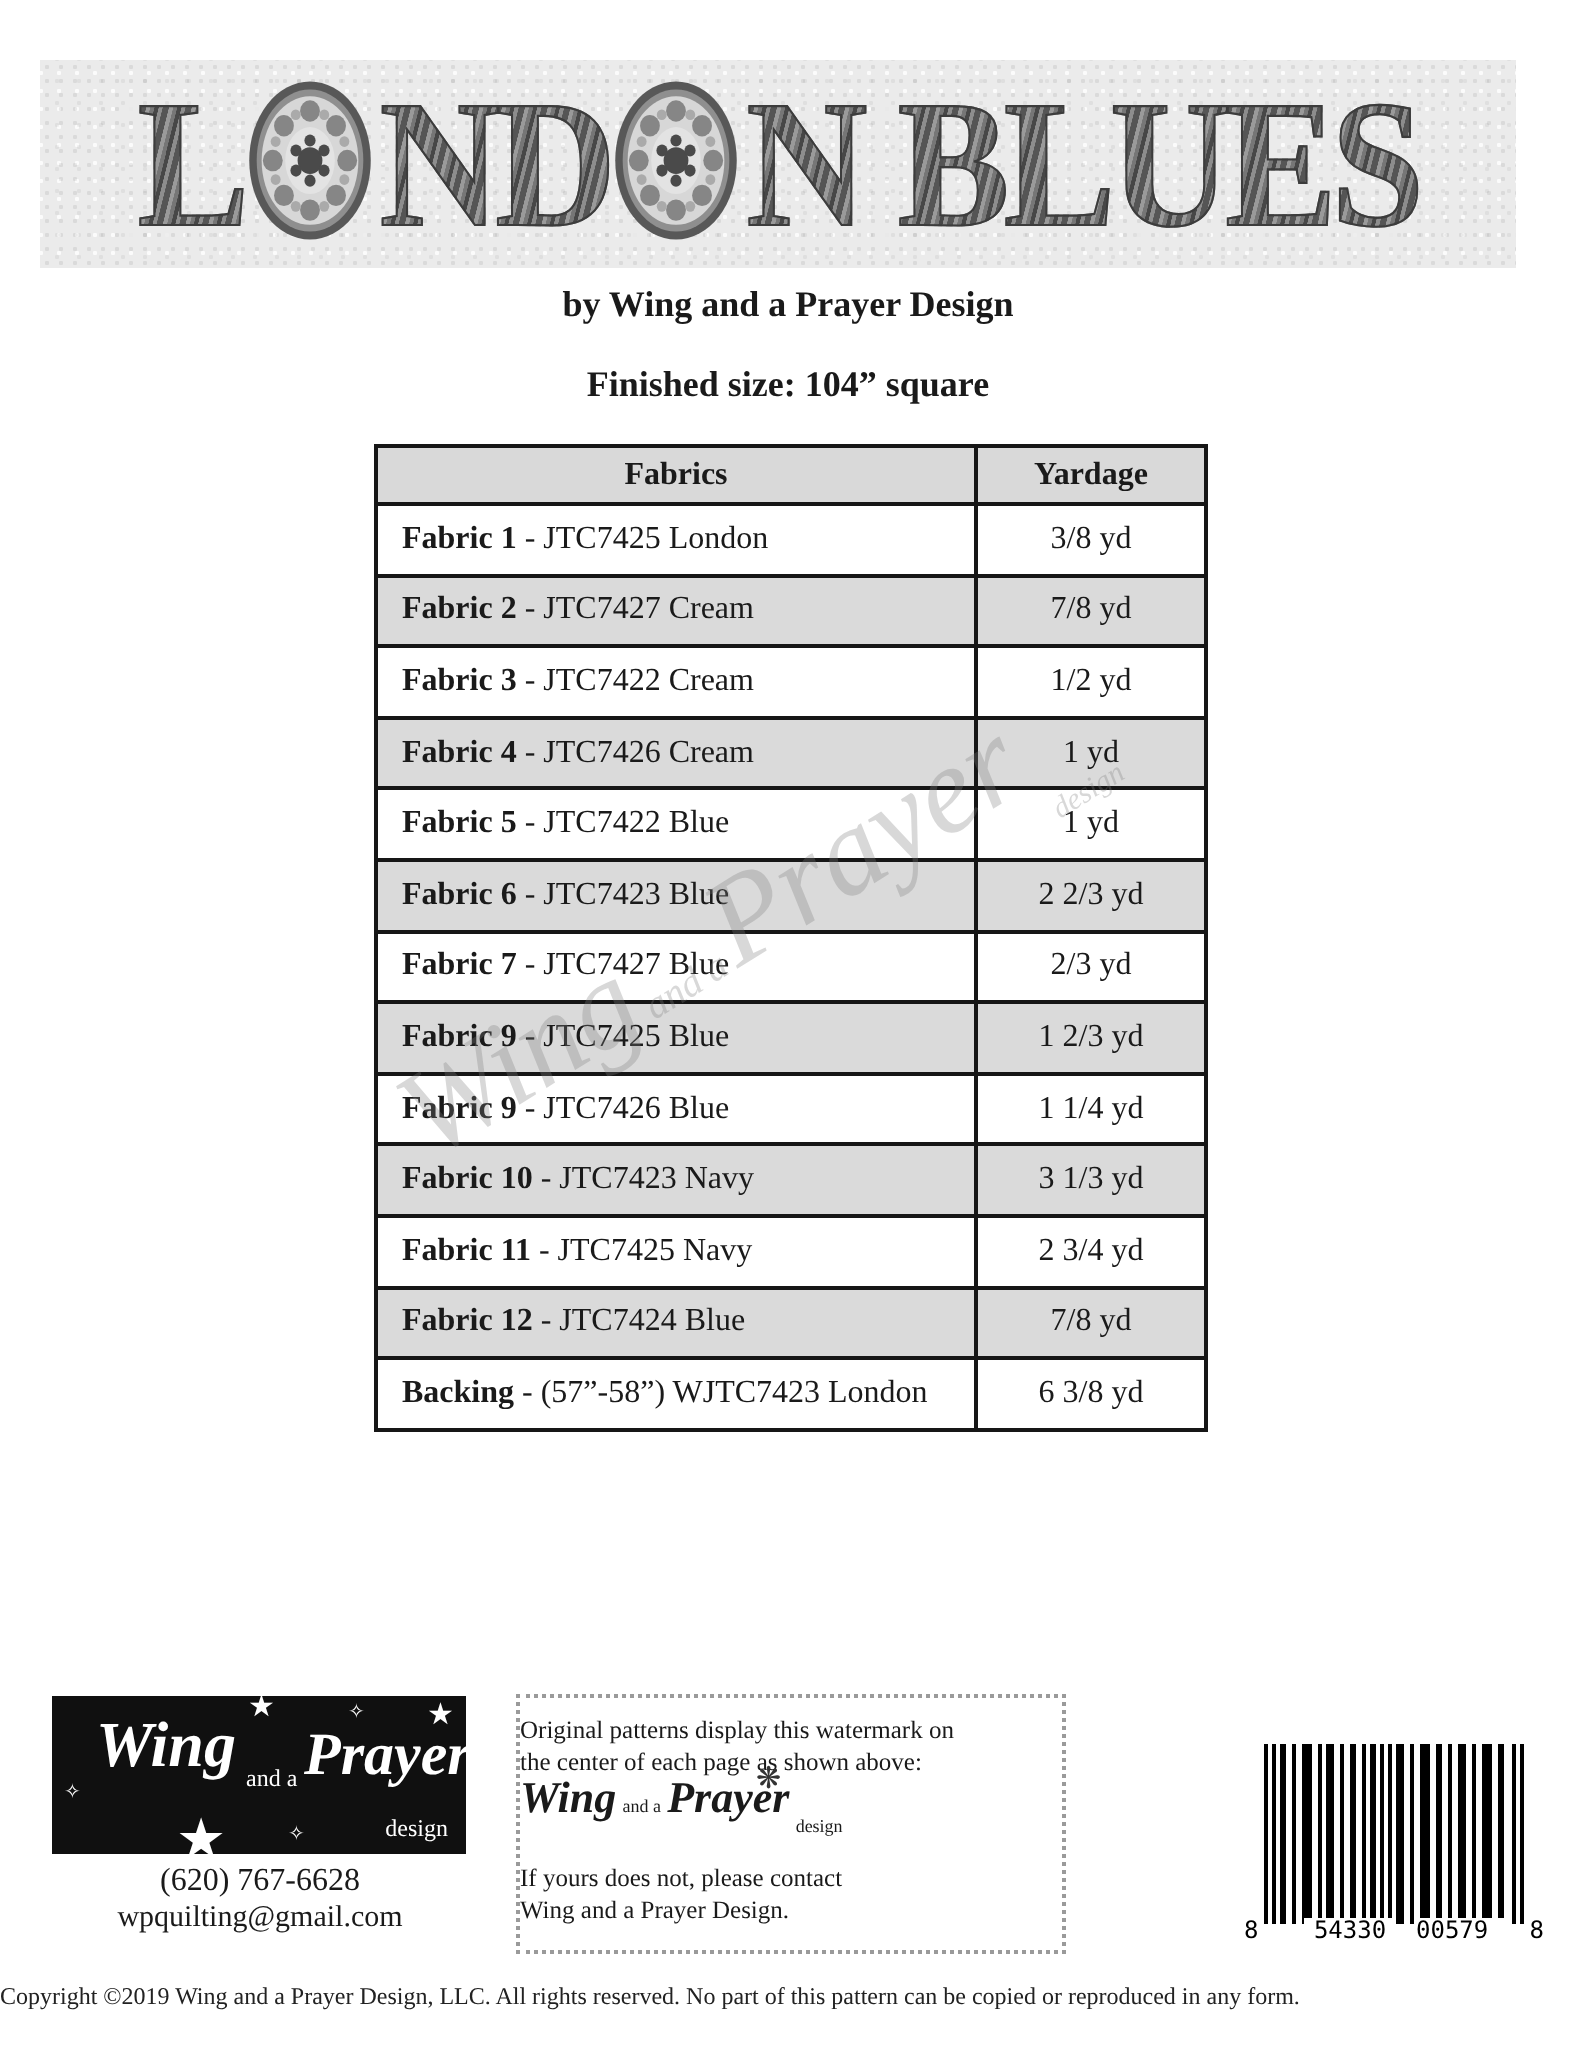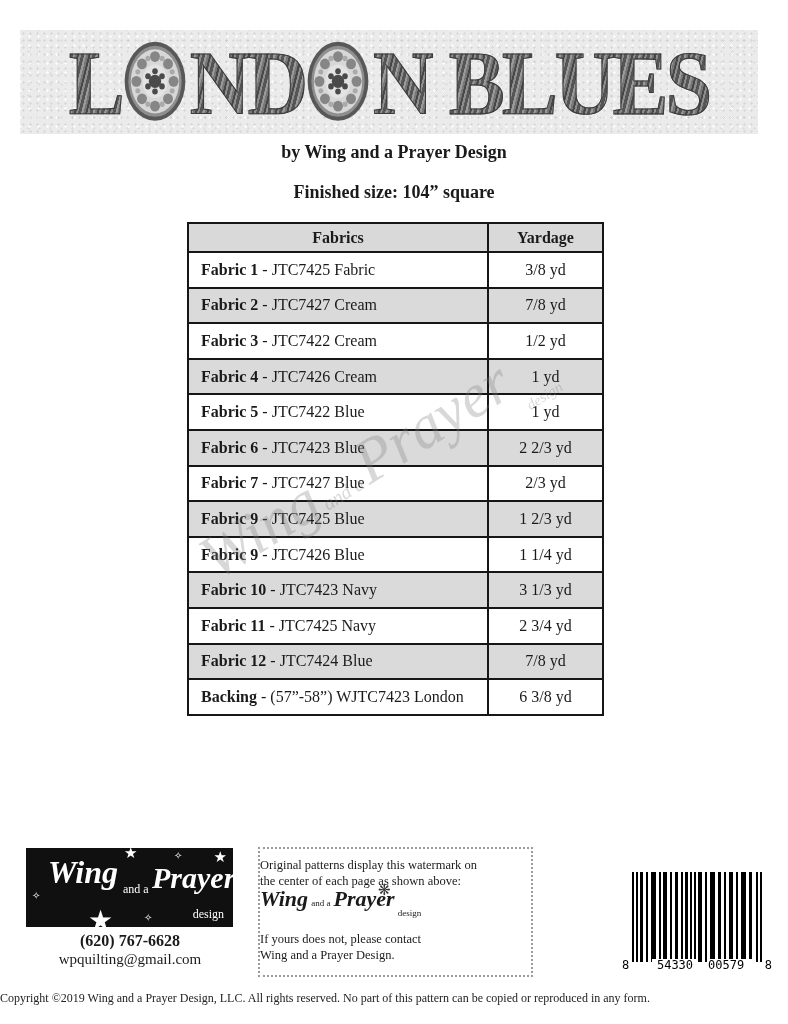--- a/index.html
+++ b/index.html
@@ -80,21 +80,21 @@
   .logo-box .ld { position:absolute; right:9px;  bottom:5px; font-size:12px; }
   .logo-box .star-a { position:absolute; left:98px; top:-4px; font-size:15px; }
   .logo-box .star-b { position:absolute; left:62px; bottom:-10px; font-size:28px; }
   .logo-box .star-c { position:absolute; right:6px; top:0px; font-size:15px; }
   .logo-box .sp1 { position:absolute; left:6px;  top:42px; font-size:10px; }
   .logo-box .sp2 { position:absolute; left:148px; top:2px; font-size:10px; }
   .logo-box .sp3 { position:absolute; left:118px; bottom:4px; font-size:10px; }
 
   .contact { position:absolute; left:0px; top:931px; width:260px; text-align:center; }
   .contact .site  { font-size:16px; font-weight:bold; line-height:19px; }
-  .contact .phone { font-size:16px; font-weight:bold; line-height:19px;text-align:center; }
+  .contact .phone { font-size:16px; font-weight:normal; line-height:19px;text-align:center; }
   .contact .email { font-size:15px; line-height:19px; }
 
   .notice {
     position:absolute; left:258px; top:847px; width:275px; height:130px;
     border:2px dotted #9a9a9a; background:#fff; text-align:left;
     font-size:12.5px; line-height:16px; padding-top:8px;
   }
   .mini-logo { position:relative; height:40px; margin-top:2px; white-space:nowrap; }
   .mini-logo .mw { font-size:22px; font-style:italic; font-weight:bold; }
   .mini-logo .ma { font-size:9px; }
@@ -176,21 +176,21 @@
         <col class="c1">
         <col class="c2">
       </colgroup>
     <tbody>
         <tr>
       <th>Fabrics</th>
       <th>Yardage</th>
     </tr>
     <tr>
       <td class="fabcell"><span class="fname">Fabric 1</span>
-        <span>- JTC7425 Fabric</span></td>
+        <span>- JTC7425 London</span></td>
       <td class="yardcell">3/8 yd</td>
     </tr>
     <tr class="g">
       <td class="fabcell"><span class="fname">Fabric 2</span>
         <span>- JTC7427 Cream</span></td>
       <td class="yardcell">7/8 yd</td>
     </tr>
     <tr>
       <td class="fabcell"><span class="fname">Fabric 3</span>
         <span>- JTC7422 Cream</span></td>

